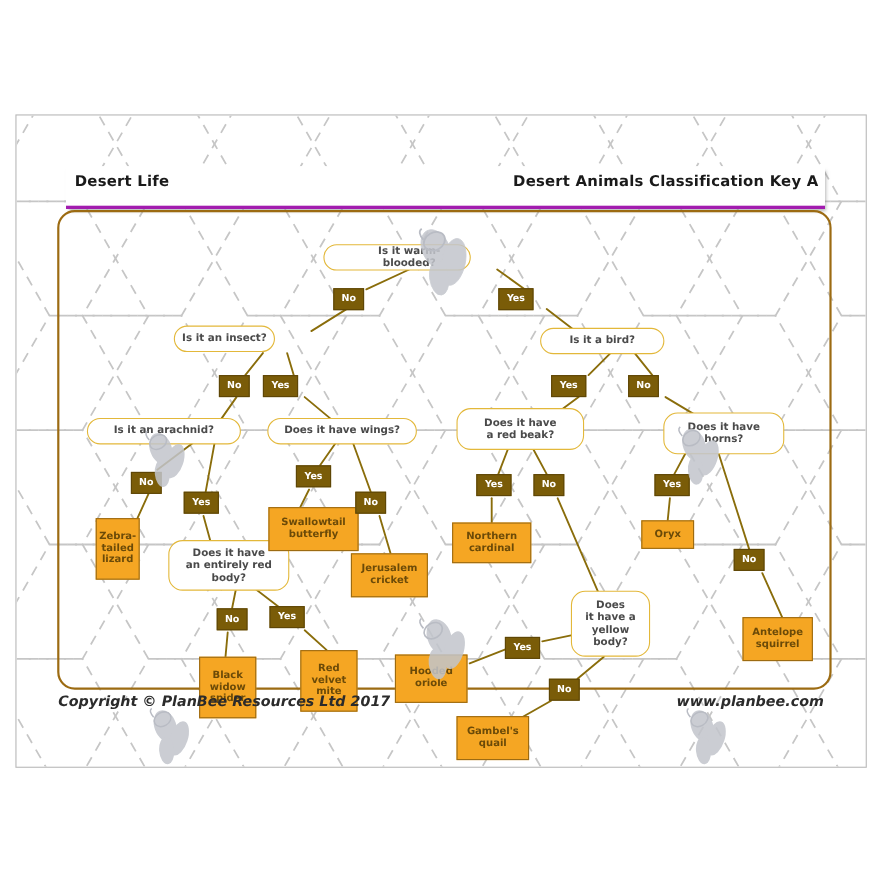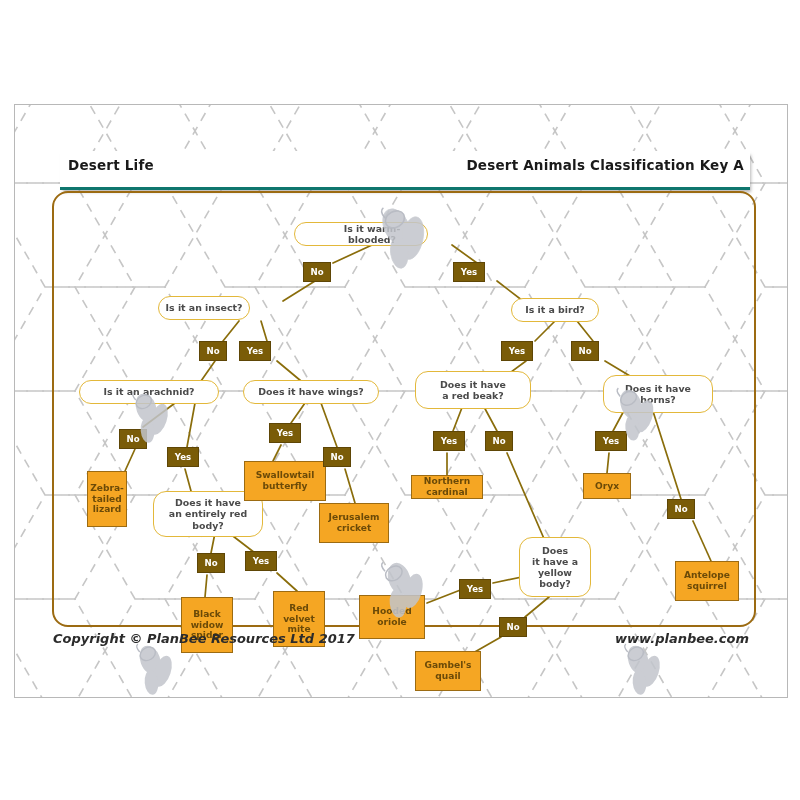--- a/index.html
+++ b/index.html
@@ -28,21 +28,21 @@
   #hexgrid{
     position:absolute;left:0;top:0;width:100%;height:100%;
     pointer-events:none;
   }
 
   
   #headerbar{
     position:absolute;
     left:45px; top:46px; width:690px; height:36px;
     background:#ffffff;
-    border-bottom:3px solid #0f766e;
+    border-bottom:3px solid #a21caf;
     box-shadow:2px 3px 3px -1px rgba(120,120,120,.55);
   }
   #headerbar .htitle{
     position:absolute;top:6px;
     font-family:"DejaVu Sans", sans-serif;
     font-weight:bold;
     font-size:13.5px;
     letter-spacing:.2px;
     color:#1a1a1a;
     white-space:nowrap;
@@ -244,21 +244,21 @@
       </svg>
 
       <div class="node q" style="left:279px;top:117px;width:134px;height:24px;padding-left:28px;">
         <span>Is it warm-blooded?</span>
       </div>
 
       <div class="node q" style="left:143px;top:191px;width:92px;height:24px;">
         <span>Is it an insect?</span>
       </div>
 
-      <div class="node q" style="left:496px;top:193px;width:88px;height:24px;">
+      <div class="node q" style="left:476px;top:193px;width:113px;height:24px;">
         <span>Is it a bird?</span>
       </div>
 
       <div class="node q" style="left:64px;top:275px;width:140px;height:24px;">
         <span>Is it an arachnid?</span>
       </div>
 
       <div class="node q" style="left:228px;top:275px;width:136px;height:24px;">
         <span>Does it have wings?</span>
       </div>
@@ -292,21 +292,21 @@
       </div>
 
       <div class="node leaf" style="left:166px;top:492px;width:52px;height:56px;">
         <span class="ml">Black<br>widow<br>spider</span>
       </div>
 
       <div class="node leaf" style="left:258px;top:486px;width:52px;height:56px;">
         <span class="ml">Red<br>velvet<br>mite</span>
       </div>
 
-      <div class="node leaf" style="left:396px;top:370px;width:72px;height:24px;">
+      <div class="node leaf" style="left:396px;top:370px;width:72px;height:37px;">
         <span class="ml">Northern<br>cardinal</span>
       </div>
 
       <div class="node leaf" style="left:344px;top:490px;width:66px;height:44px;">
         <span class="ml">Hooded<br>oriole</span>
       </div>
 
       <div class="node leaf" style="left:400px;top:546px;width:66px;height:40px;">
         <span class="ml">Gambel's<br>quail</span>
       </div>

